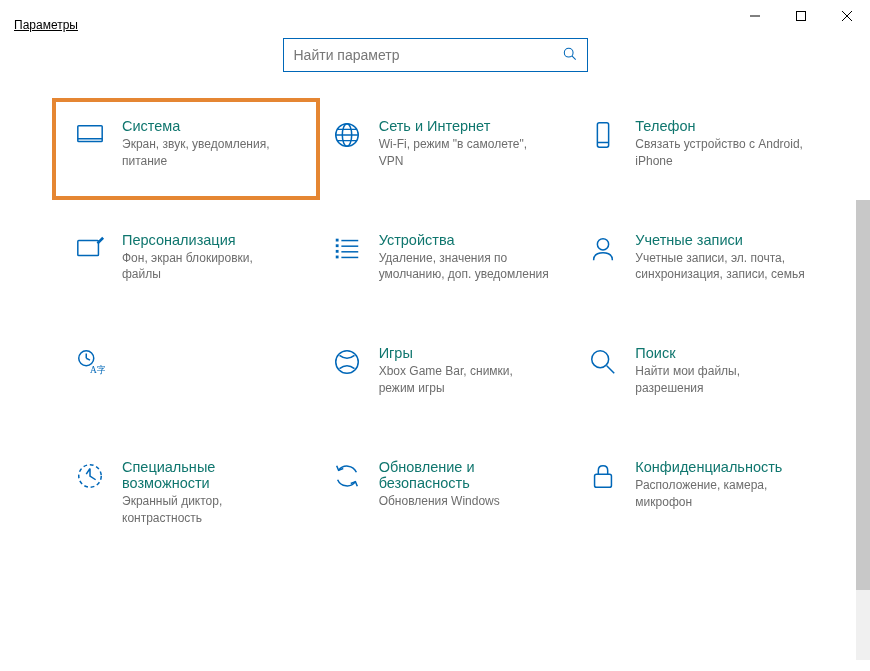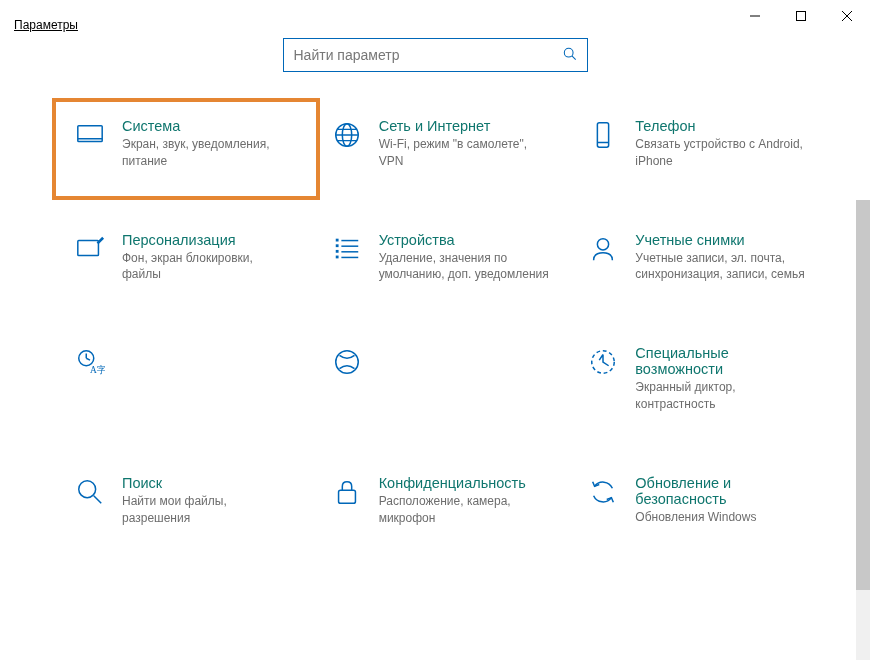--- a/index.html
+++ b/index.html
@@ -242,21 +242,21 @@
   </div>
 
   <div class="tile">
     <div class="tile-icon">
       <svg viewBox="0 0 32 32">
           <circle cx="16" cy="11" r="6" fill="none" stroke="#0067b8" stroke-width="1.6"></circle>
           <path d="M6 28 Q6 20 16 20 Q26 20 26 28" fill="none" stroke="#0067b8" stroke-width="1.6"></path>
         </svg>
     </div>
     <div class="tile-text">
-      <div class="tile-title">Учетные снимки</div>
+      <div class="tile-title">Учетные записи</div>
       <div class="tile-desc">Учетные записи, эл. почта, синхронизация, записи, семья</div>
     </div>
   </div>
 
   <div class="tile">
     <div class="tile-icon">
       <svg viewBox="0 0 32 32">
           <circle cx="12" cy="12" r="8" fill="none" stroke="#0067b8" stroke-width="1.6"></circle>
           <line x1="12" y1="12" x2="12" y2="7" stroke="#0067b8" stroke-width="1.6"></line>
           <line x1="12" y1="12" x2="16" y2="14" stroke="#0067b8" stroke-width="1.6"></line>
@@ -265,73 +265,77 @@
     </div>
   </div>
 
   <div class="tile">
     <div class="tile-icon">
       <svg viewBox="0 0 32 32">
           <circle cx="16" cy="16" r="12" fill="none" stroke="#0067b8" stroke-width="1.6"></circle>
           <path d="M8 9 Q16 15 24 9 M8 23 Q16 17 24 23" fill="none" stroke="#0067b8" stroke-width="1.6"></path>
         </svg>
     </div>
+    <div class="tile-text">
+      <div class="tile-title">Игры</div>
+      <div class="tile-desc">Xbox Game Bar, снимки, режим игры</div>
+    </div>
+  </div>
+
+  <div class="tile">
+    <div class="tile-icon">
+      <svg viewBox="0 0 32 32">
+          <circle cx="13" cy="13" r="9" fill="none" stroke="#0067b8" stroke-width="1.6"></circle>
+          <line x1="20" y1="20" x2="28" y2="28" stroke="#0067b8" stroke-width="1.6"></line>
+        </svg>
+    </div>
+    <div class="tile-text">
+      <div class="tile-title">Поиск</div>
+      <div class="tile-desc">Найти мои файлы, разрешения</div>
+    </div>
   </div>
 
   <div class="tile">
     <div class="tile-icon">
       <svg viewBox="0 0 32 32">
           <circle cx="16" cy="16" r="12" fill="none" stroke="#0067b8" stroke-width="1.6" stroke-dasharray="4 3"></circle>
           <path d="M16 8 L16 16 L22 20 M12 14 L16 8" fill="none" stroke="#0067b8" stroke-width="1.6"></path>
         </svg>
     </div>
     <div class="tile-text">
       <div class="tile-title">Специальные возможности</div>
       <div class="tile-desc">Экранный диктор, контрастность</div>
-    </div>
-  </div>
-
-  <div class="tile">
-    <div class="tile-icon">
-      <svg viewBox="0 0 32 32">
-          <circle cx="13" cy="13" r="9" fill="none" stroke="#0067b8" stroke-width="1.6"></circle>
-          <line x1="20" y1="20" x2="28" y2="28" stroke="#0067b8" stroke-width="1.6"></line>
-        </svg>
-    </div>
-    <div class="tile-text">
-      <div class="tile-title">Поиск</div>
-      <div class="tile-desc">Найти мои файлы, разрешения</div>
-    </div>
-  </div>
-
-  <div class="tile">
-    <div class="tile-icon">
-      <svg viewBox="0 0 32 32">
-          <rect x="7" y="14" width="18" height="14" rx="2" fill="none" stroke="#0067b8" stroke-width="1.6"></rect>
-          <path d="M11 14 L11 10 Q11 5 16 5 Q21 5 21 10 L21 14" fill="none" stroke="#0067b8" stroke-width="1.6"></path>
-        </svg>
-    </div>
-    <div class="tile-text">
-      <div class="tile-title">Конфиденциальность</div>
-      <div class="tile-desc">Расположение, камера, микрофон</div>
     </div>
   </div>
 
   <div class="tile">
     <div class="tile-icon">
       <svg viewBox="0 0 32 32">
           <path d="M26 12 A11 11 0 0 0 7 10" fill="none" stroke="#0067b8" stroke-width="1.6"></path>
           <path d="M6 20 A11 11 0 0 0 25 22" fill="none" stroke="#0067b8" stroke-width="1.6"></path>
           <path d="M5 5 L7 10 L12 8" fill="none" stroke="#0067b8" stroke-width="1.6"></path>
           <path d="M27 27 L25 22 L20 24" fill="none" stroke="#0067b8" stroke-width="1.6"></path>
         </svg>
     </div>
     <div class="tile-text">
       <div class="tile-title">Обновление и безопасность</div>
       <div class="tile-desc">Обновления Windows</div>
     </div>
   </div>
 
+  <div class="tile">
+    <div class="tile-icon">
+      <svg viewBox="0 0 32 32">
+          <rect x="7" y="14" width="18" height="14" rx="2" fill="none" stroke="#0067b8" stroke-width="1.6"></rect>
+          <path d="M11 14 L11 10 Q11 5 16 5 Q21 5 21 10 L21 14" fill="none" stroke="#0067b8" stroke-width="1.6"></path>
+        </svg>
+    </div>
+    <div class="tile-text">
+      <div class="tile-title">Конфиденциальность</div>
+      <div class="tile-desc">Расположение, камера, микрофон</div>
+    </div>
+  </div>
+
 </div>
 
 <div class="scrollbar">
   <div class="scroll-thumb"></div>
 </div>
 
 </body></html>

